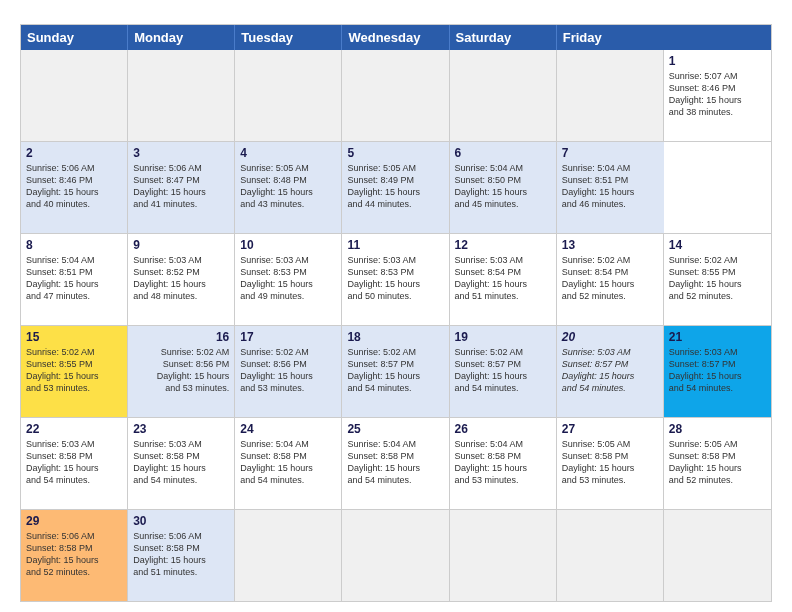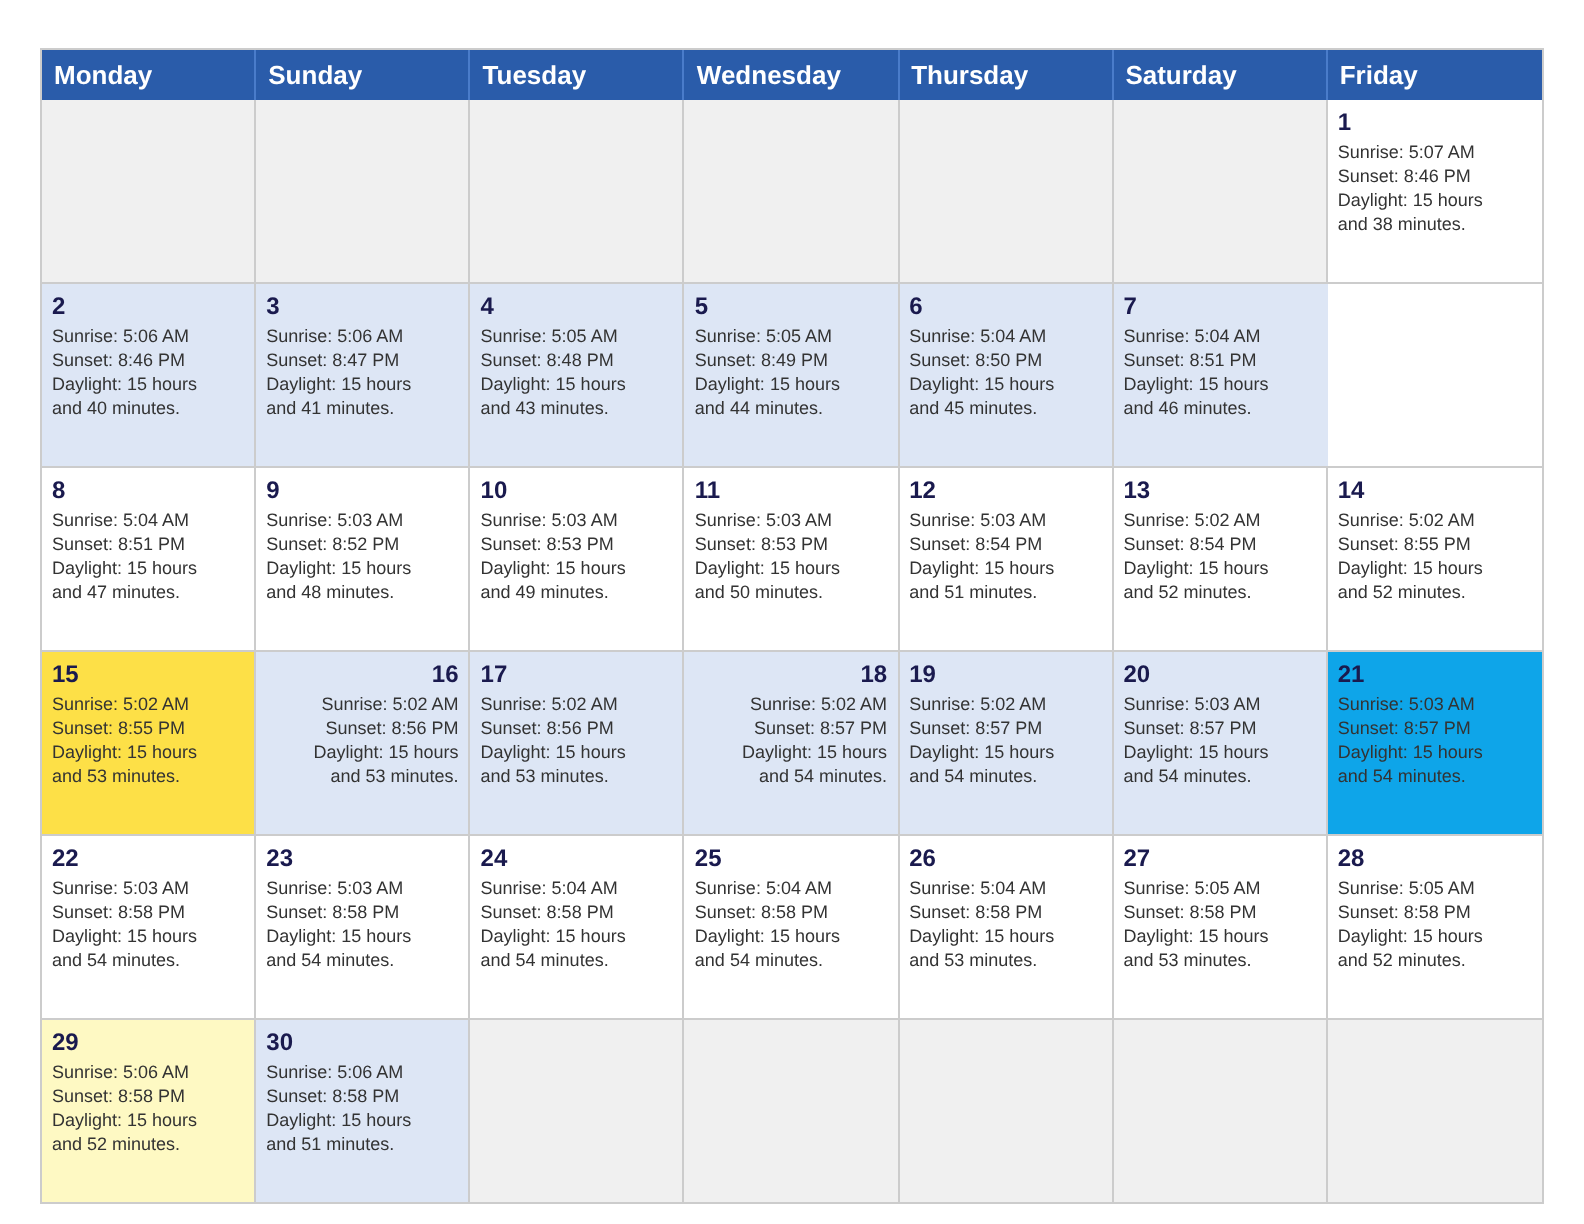--- a/index.html
+++ b/index.html
@@ -110,25 +110,24 @@
   </style>
 </head>
 <body>
 
 <div class="page">
   <div class="header">
   </div>
 
   <div class="calendar">
     <div class="cal-header" id="cal-header">
+        <div class="cal-header-cell">Sunday</div>
         <div class="cal-header-cell">Monday</div>
-        <div class="cal-header-cell">Sunday</div>
         <div class="cal-header-cell">Tuesday</div>
         <div class="cal-header-cell">Wednesday</div>
-        <div class="cal-header-cell">Thursday</div>
         <div class="cal-header-cell">Saturday</div>
         <div class="cal-header-cell">Friday</div>
       </div>
     <div class="cal-body" id="cal-body">
         <div class="cal-row">
           <div class="cal-cell empty" style="background: rgb(240, 240, 240);"></div>
           <div class="cal-cell empty" style="background: rgb(240, 240, 240);"></div>
           <div class="cal-cell empty" style="background: rgb(240, 240, 240);"></div>
           <div class="cal-cell empty" style="background: rgb(240, 240, 240);"></div>
           <div class="cal-cell empty" style="background: rgb(240, 240, 240);"></div>
@@ -251,35 +250,35 @@
 Daylight: 15 hours
 and 53 minutes.</div>
           </div>
           <div class="cal-cell" style="background: rgb(221, 230, 245);">
             <span class="day-num">17</span>
             <div class="cell-text" style="white-space: pre-line;">Sunrise: 5:02 AM
 Sunset: 8:56 PM
 Daylight: 15 hours
 and 53 minutes.</div>
           </div>
-          <div class="cal-cell" style="background: rgb(221, 230, 245); text-align: right;">
+          <div class="cal-cell" style="background: rgb(221, 230, 245);">
             <span class="day-num">18</span>
             <div class="cell-text" style="white-space: pre-line;">Sunrise: 5:02 AM
 Sunset: 8:57 PM
 Daylight: 15 hours
 and 54 minutes.</div>
           </div>
           <div class="cal-cell" style="background: rgb(221, 230, 245);">
             <span class="day-num">19</span>
             <div class="cell-text" style="white-space: pre-line;">Sunrise: 5:02 AM
 Sunset: 8:57 PM
 Daylight: 15 hours
 and 54 minutes.</div>
           </div>
-          <div class="cal-cell" style="background: rgb(221, 230, 245);">
+          <div class="cal-cell" style="background: rgb(221, 230, 245); font-style: italic;">
             <span class="day-num">20</span>
             <div class="cell-text" style="white-space: pre-line;">Sunrise: 5:03 AM
 Sunset: 8:57 PM
 Daylight: 15 hours
 and 54 minutes.</div>
           </div>
           <div class="cal-cell" style="background: #0ea5e9;">
             <span class="day-num">21</span>
             <div class="cell-text" style="white-space: pre-line;">Sunrise: 5:03 AM
 Sunset: 8:57 PM
@@ -332,21 +331,21 @@
           </div>
           <div class="cal-cell">
             <span class="day-num">28</span>
             <div class="cell-text" style="white-space: pre-line;">Sunrise: 5:05 AM
 Sunset: 8:58 PM
 Daylight: 15 hours
 and 52 minutes.</div>
           </div>
         </div>
         <div class="cal-row">
-          <div class="cal-cell" style="background: #fef9c3;">
+          <div class="cal-cell" style="background: #fdba74;">
             <span class="day-num">29</span>
             <div class="cell-text" style="white-space: pre-line;">Sunrise: 5:06 AM
 Sunset: 8:58 PM
 Daylight: 15 hours
 and 52 minutes.</div>
           </div>
           <div class="cal-cell" style="background: rgb(221, 230, 245);">
             <span class="day-num">30</span>
             <div class="cell-text" style="white-space: pre-line;">Sunrise: 5:06 AM
 Sunset: 8:58 PM

